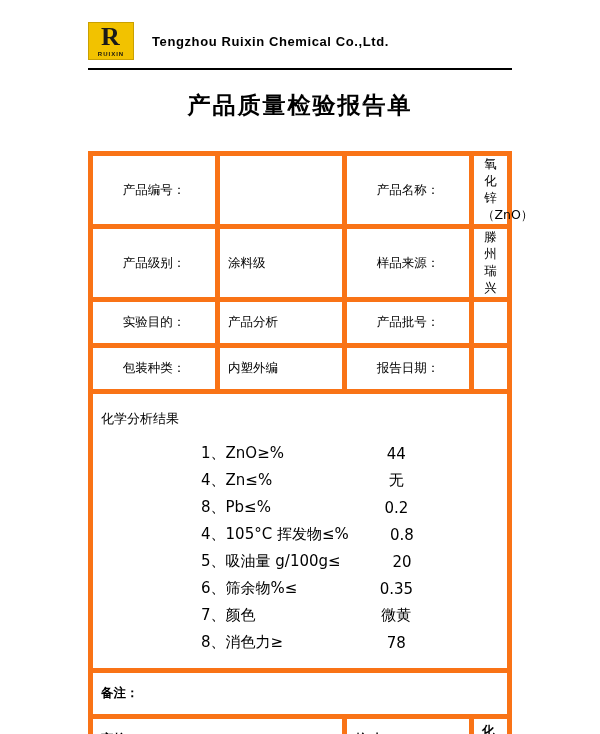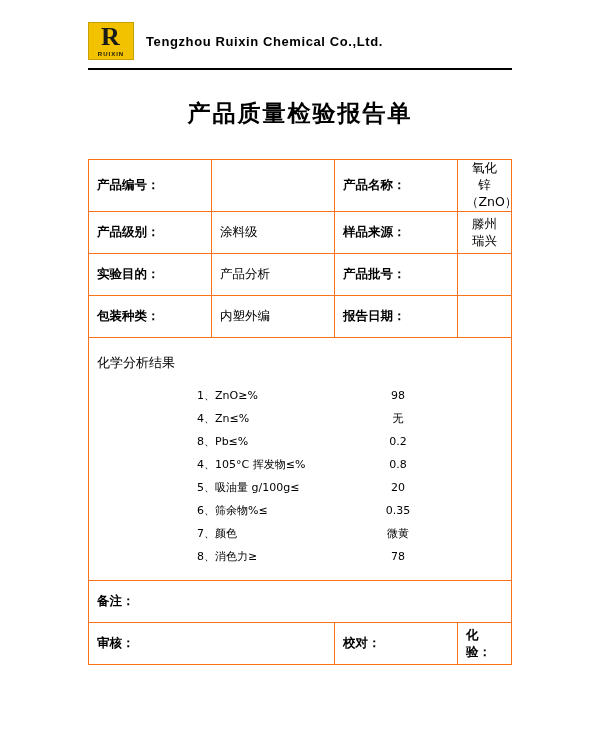--- a/index.html
+++ b/index.html
@@ -61,59 +61,59 @@
     font-family: "DejaVu Sans", sans-serif;
     font-size: 12.5px;
     margin-left: 10px;
     white-space: nowrap;
   }
   .company-en {
     font-family: "Liberation Sans", sans-serif;
     font-size: 13px;
     font-weight: bold;
     letter-spacing: 0.6px;
-    margin-left: 12px;
+    margin-left: 18px;
     white-space: nowrap;
   }
   .header-rule {
     margin: 8px 88px 0 88px;
     border-bottom: 2px solid #000;
   }
 
   
   .doc-title {
     text-align: center;
     font-family: "DejaVu Sans", sans-serif;
     font-weight: bold;
     font-size: 23px;
     letter-spacing: 2px;
-    margin-top: 28px;
+    margin-top: 20px;
   }
 
   
   .tbl-wrap {
     margin: 30px 88px 0 88px;
   }
   table.report {
     width: 424px;
     border-collapse: collapse;
     table-layout: fixed;
   }
   table.report td {
-    border: 1px solid #f97316;
+    border: 5px solid #f97316;
     height: 41px;
     font-family: "DejaVu Sans", sans-serif;
     font-size: 12.5px;
     padding: 0 8px;
     vertical-align: middle;
   }
   td.lbl {
     width: 106px;
-    text-align: left;
-    font-weight: bold;
+    text-align: center;
+    font-weight: normal;
   }
   td.val {
     width: 106px;
   }
   td.val-right {
     text-align: center;
   }
 
   
   td.results {
@@ -123,21 +123,21 @@
   .results-title {
     font-family: "DejaVu Sans", sans-serif;
     font-size: 13px;
     padding: 16px 0 12px 0;
   }
   .res-row {
     display: flex;
     align-items: center;
     padding: 4px 0 4px 0;
     font-family: "DejaVu Sans", sans-serif;
-    font-size: 11px;
+    font-size: 15px;
   }
   .res-name {
     width: 230px;
     padding-left: 100px;
     box-sizing: border-box;
     white-space: nowrap;
   }
   .res-val {
     width: 194px;
     text-align: center;
@@ -203,21 +203,21 @@
           <td class="lbl">报告日期：</td>
           <td class="val-right"></td>
         </tr>
 
         <tr>
           <td class="results" colspan="4">
             <div class="results-title">化学分析结果</div>
 
             <div class="res-row">
               <div class="res-name">1、ZnO≥%</div>
-              <div class="res-val">98</div>
+              <div class="res-val">44</div>
             </div>
             <div class="res-row">
               <div class="res-name">4、Zn≤%</div>
               <div class="res-val">无</div>
             </div>
             <div class="res-row">
               <div class="res-name">8、Pb≤%</div>
               <div class="res-val">0.2</div>
             </div>
             <div class="res-row">

